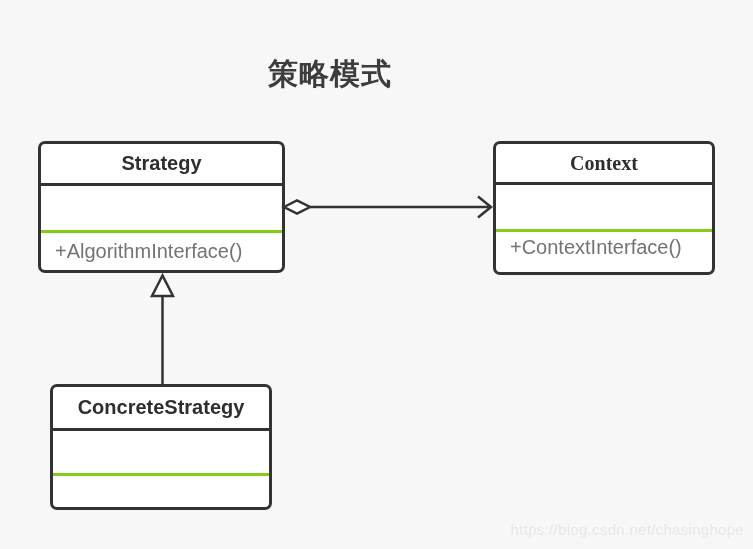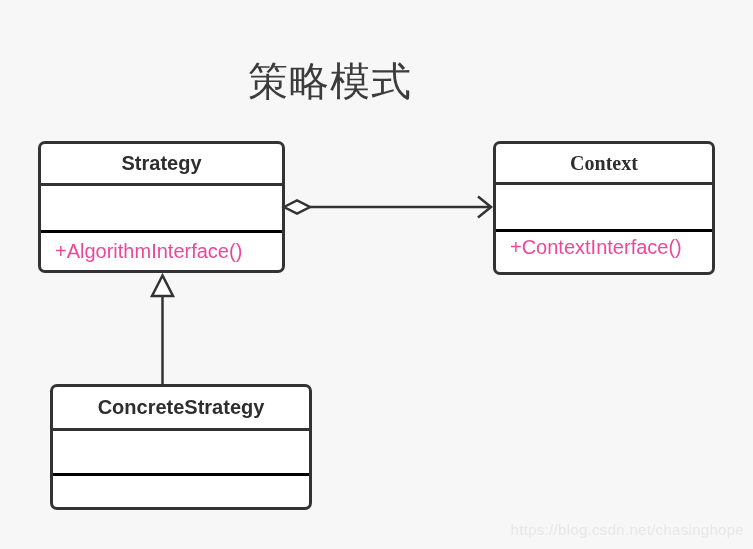--- a/index.html
+++ b/index.html
@@ -10,22 +10,22 @@
     height: 549px;
     background: #f7f7f7;
     overflow: hidden;
     font-family: "Liberation Sans", "DejaVu Sans", sans-serif;
   }
   .title {
     position: absolute;
     top: 54px;
     left: 330px;
     transform: translateX(-50%);
-    font-size: 40px;
-    font-weight: 400;
+    font-size: 30px;
+    font-weight: 700;
     color: #3c3c3c;
     letter-spacing: 1px;
     white-space: nowrap;
   }
   .uml-class {
     position: absolute;
     background: #ffffff;
     border: 3px solid #333333;
     border-radius: 7px;
     overflow: hidden;
@@ -33,40 +33,40 @@
   .uml-name {
     display: flex;
     align-items: center;
     justify-content: center;
     font-weight: bold;
     font-size: 20px;
     color: #2e2e2e;
   }
   .uml-attrs { border-top: 3px solid #333333; }
   .uml-methods {
-    border-top: 3px solid #000000;
+    border-top: 3px solid #84cc16;
     display: flex;
     align-items: center;
     font-size: 20px;
-    color: #ec4899;
+    color: #737373;
     padding-left: 14px;
     white-space: nowrap;
   }
   
   .box-strategy { left: 38px; top: 141px; width: 247px; height: 132px; }
   .box-strategy .uml-name { height: 39px; text-align: center; }
   .box-strategy .uml-attrs { height: 47px; }
   .box-strategy .uml-methods { height: 40px; }
   
   .box-context { left: 493px; top: 141px; width: 222px; height: 134px; }
   .box-context .uml-name { height: 38px; font-family: Liberation Serif, serif; }
   .box-context .uml-attrs { height: 47px; }
   .box-context .uml-methods { height: 33px; }
   
-  .box-concrete { left: 50px; top: 384px; width: 262px; height: 126px; }
+  .box-concrete { left: 50px; top: 384px; width: 222px; height: 126px; }
   .box-concrete .uml-name { height: 41px; }
   .box-concrete .uml-attrs { height: 45px; }
   .box-concrete .uml-methods { height: 31px; padding-left: 0; }
   .connectors {
     position: absolute;
     left: 0; top: 0;
     width: 753px; height: 549px;
     pointer-events: none;
   }
   .assoc-label {

